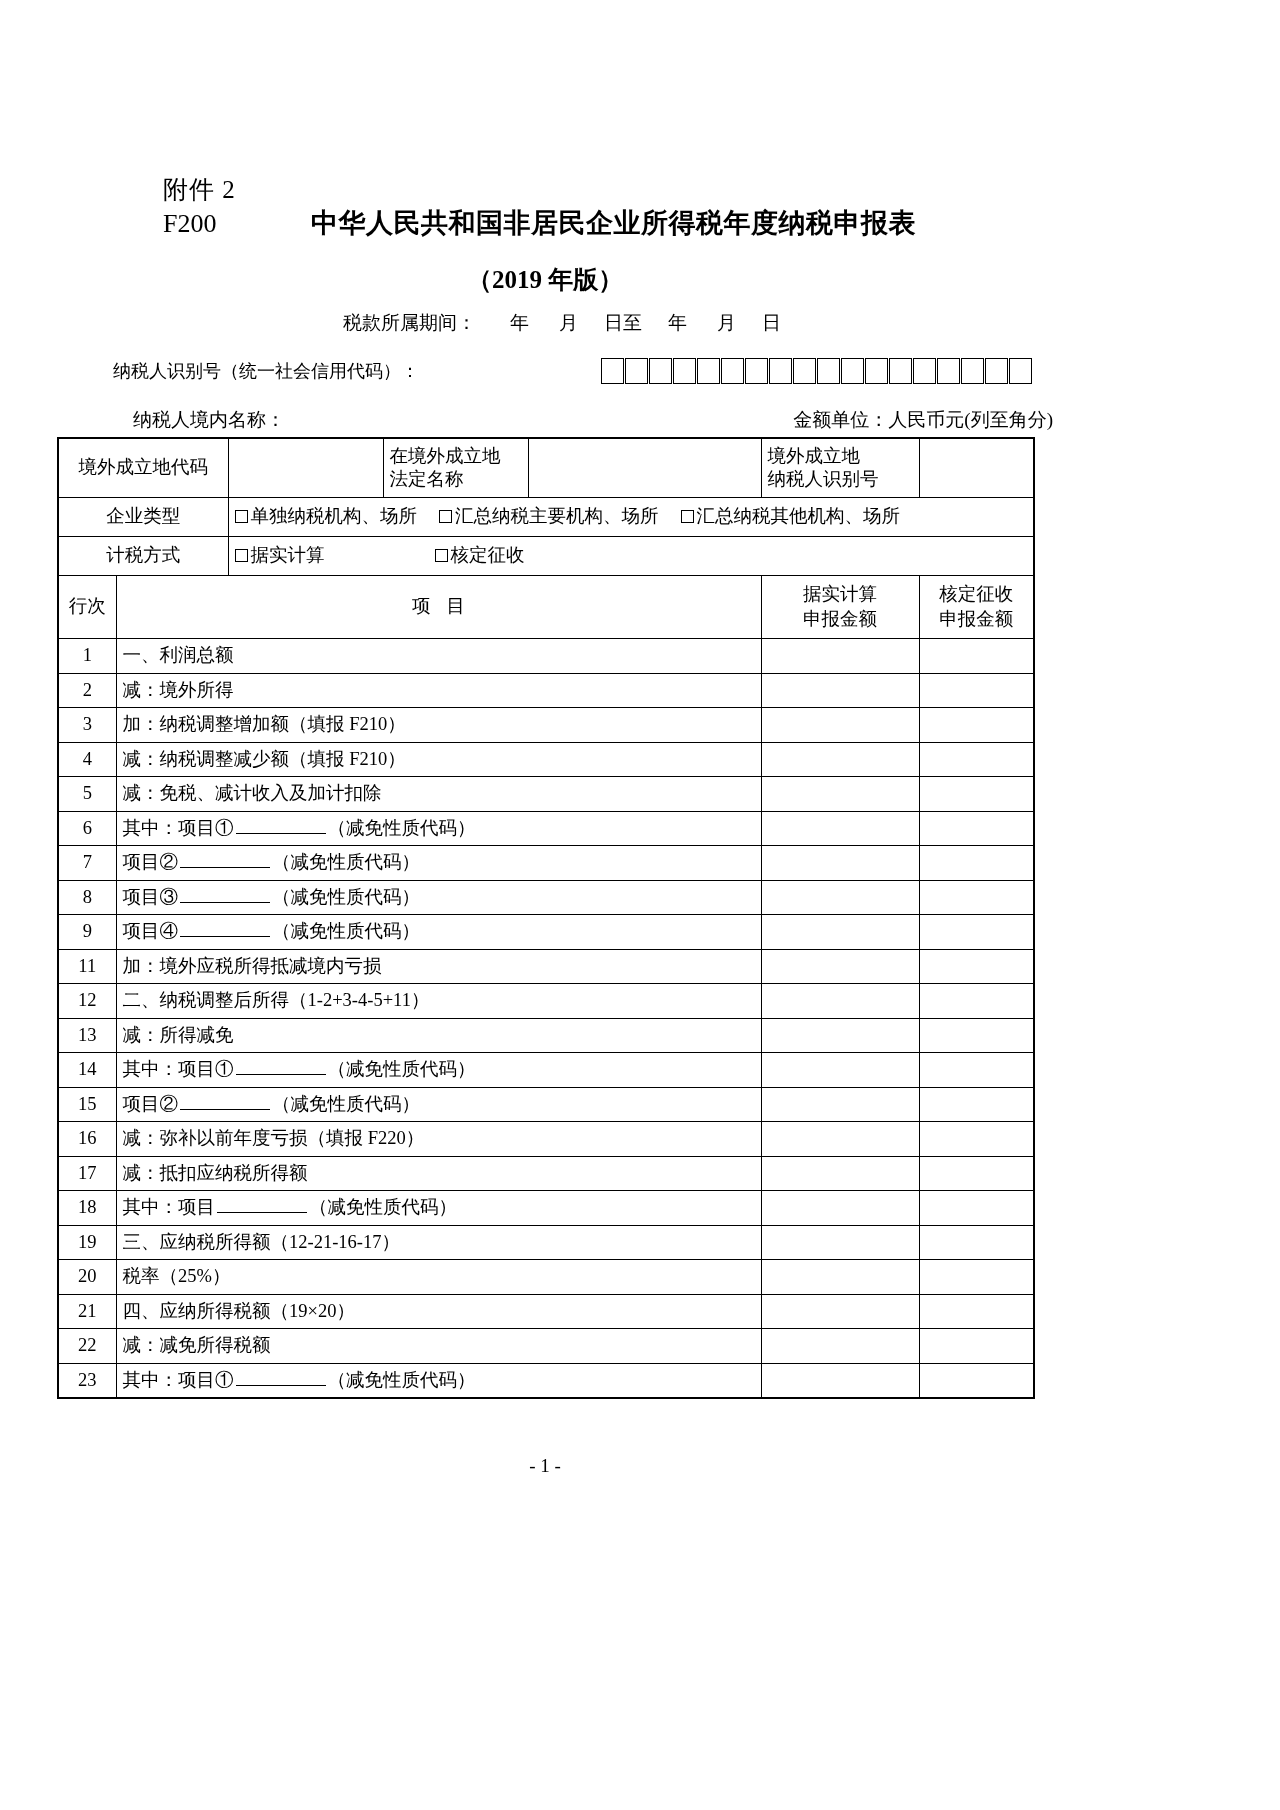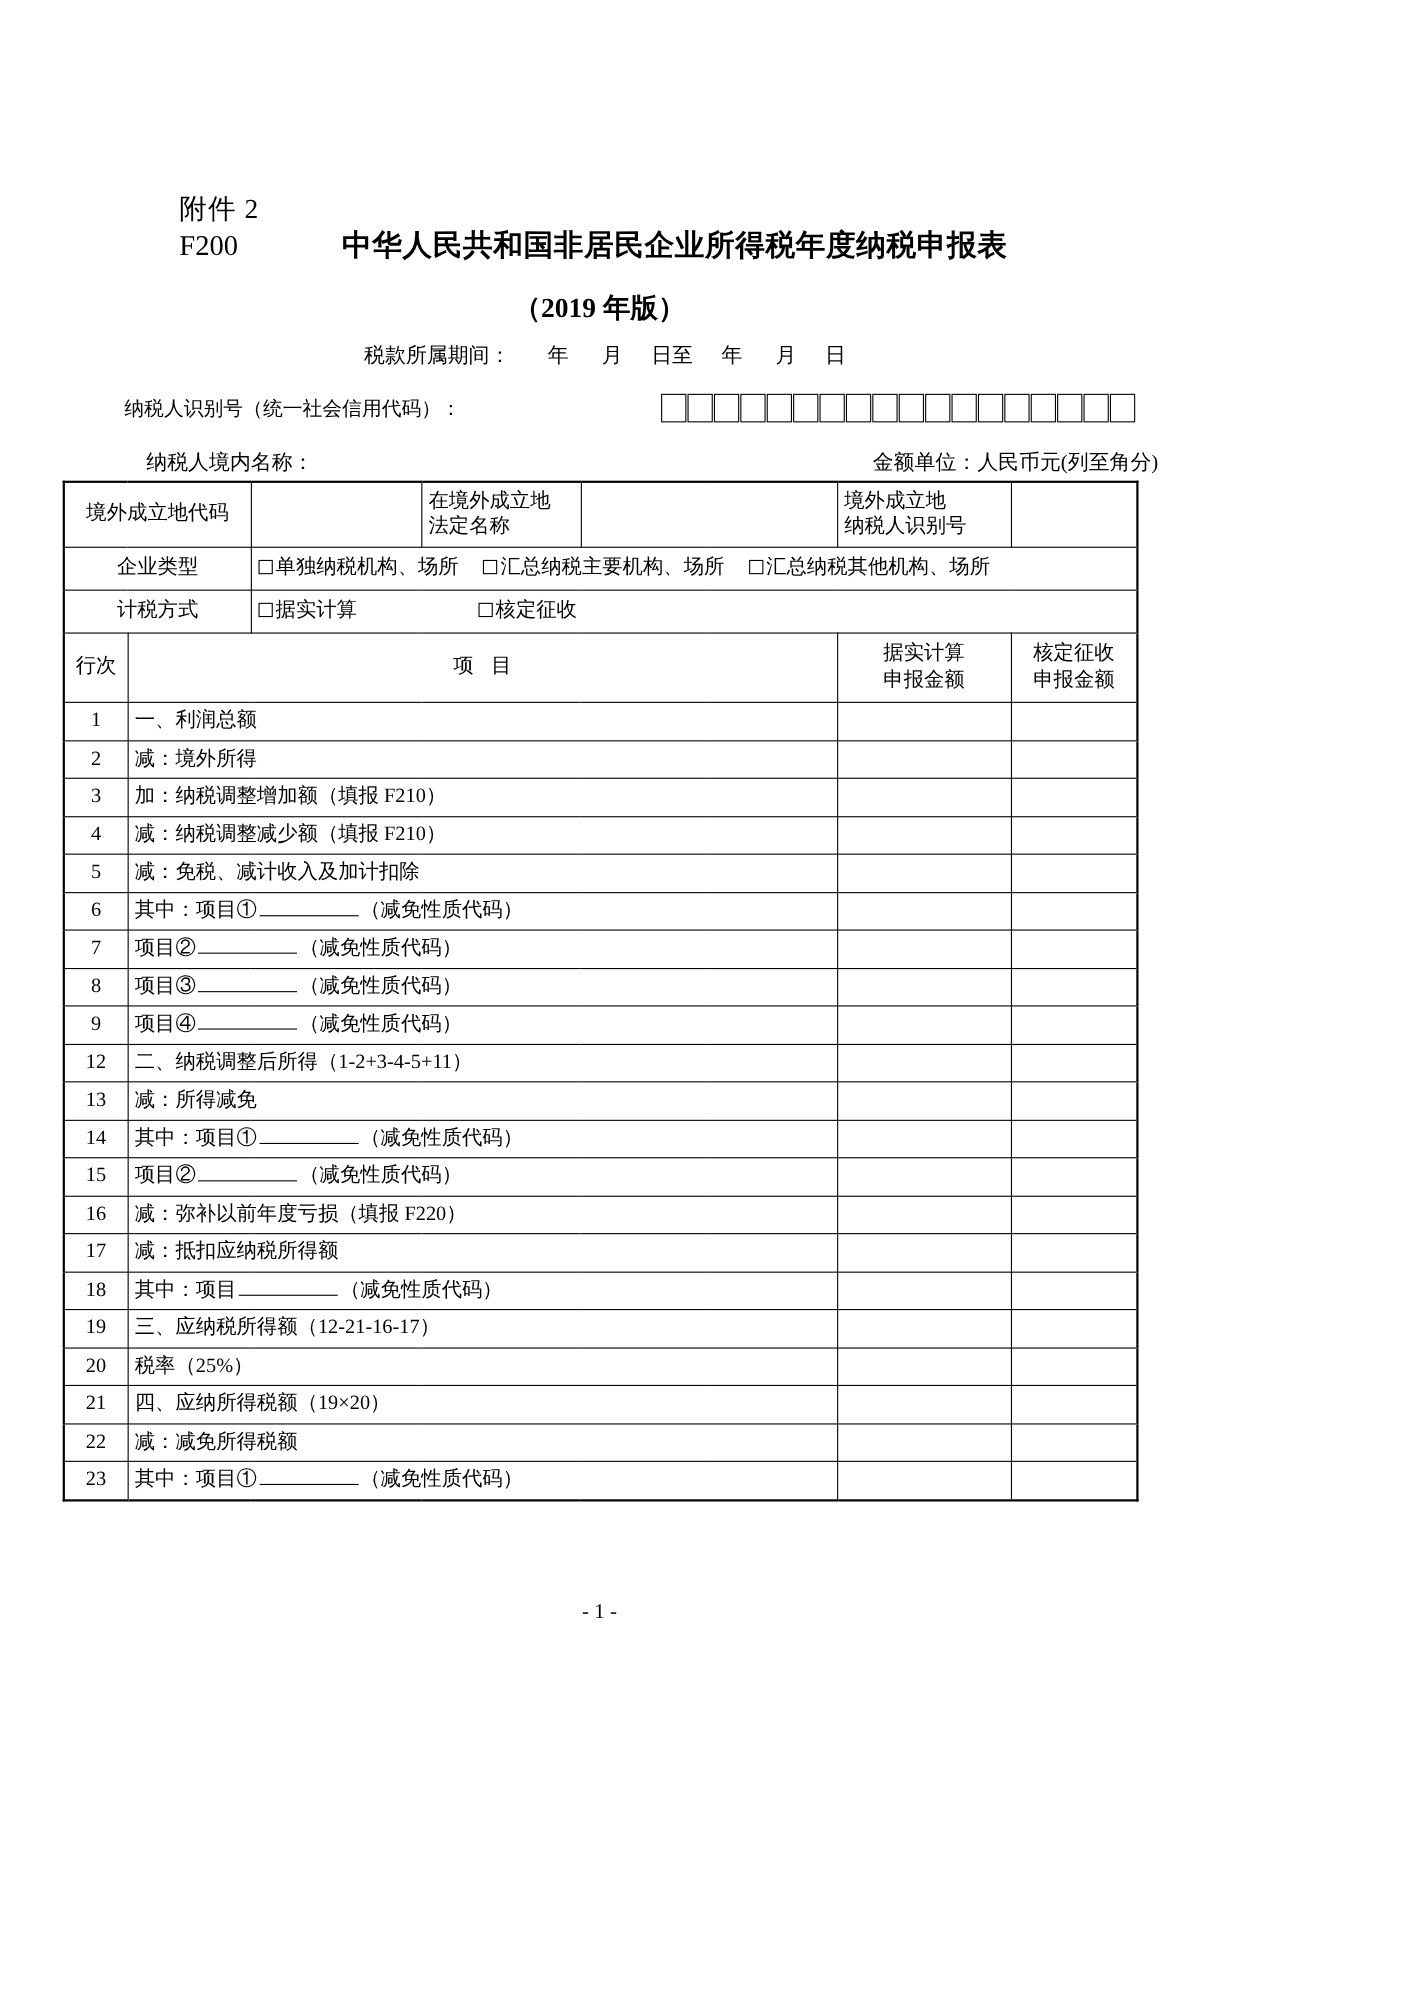--- a/index.html
+++ b/index.html
@@ -53,21 +53,21 @@
     top: 263px;
     left: 0;
     width: 1090px;
     text-align: center;
     font-size: 25px;
     font-weight: bold;
   }
   .period-line {
     position: absolute;
     top: 310px;
-    left: 0;
+    left: 12px;
     width: 1100px;
     text-align: center;
     font-size: 19px;
   }
   .period-line .gap1 { display: inline-block; width: 34px; }
   .period-line .gap2 { display: inline-block; width: 30px; }
   .period-line .gap3 { display: inline-block; width: 26px; }
 
   .id-line {
     position: absolute;
@@ -327,20 +327,26 @@
           <td class=""></td>
           <td class="outer-right"></td>
         </tr>
         <tr class="data-row">
           <td class="rownum outer-left">9</td>
           <td colspan="5" class="itemtext ind3"><span>项目④</span><span class="blank-line"></span><span>（减免性质代码）</span></td>
           <td class=""></td>
           <td class="outer-right"></td>
         </tr>
         <tr class="data-row">
+          <td class="rownum outer-left">11</td>
+          <td colspan="5" class="itemtext ind1">加：境外应税所得抵减境内亏损</td>
+          <td class=""></td>
+          <td class="outer-right"></td>
+        </tr>
+        <tr class="data-row">
           <td class="rownum outer-left">12</td>
           <td colspan="5" class="itemtext ind0">二、纳税调整后所得（1-2+3-4-5+11）</td>
           <td class=""></td>
           <td class="outer-right"></td>
         </tr>
         <tr class="data-row">
           <td class="rownum outer-left">13</td>
           <td colspan="5" class="itemtext ind1">减：所得减免</td>
           <td class=""></td>
           <td class="outer-right"></td>

